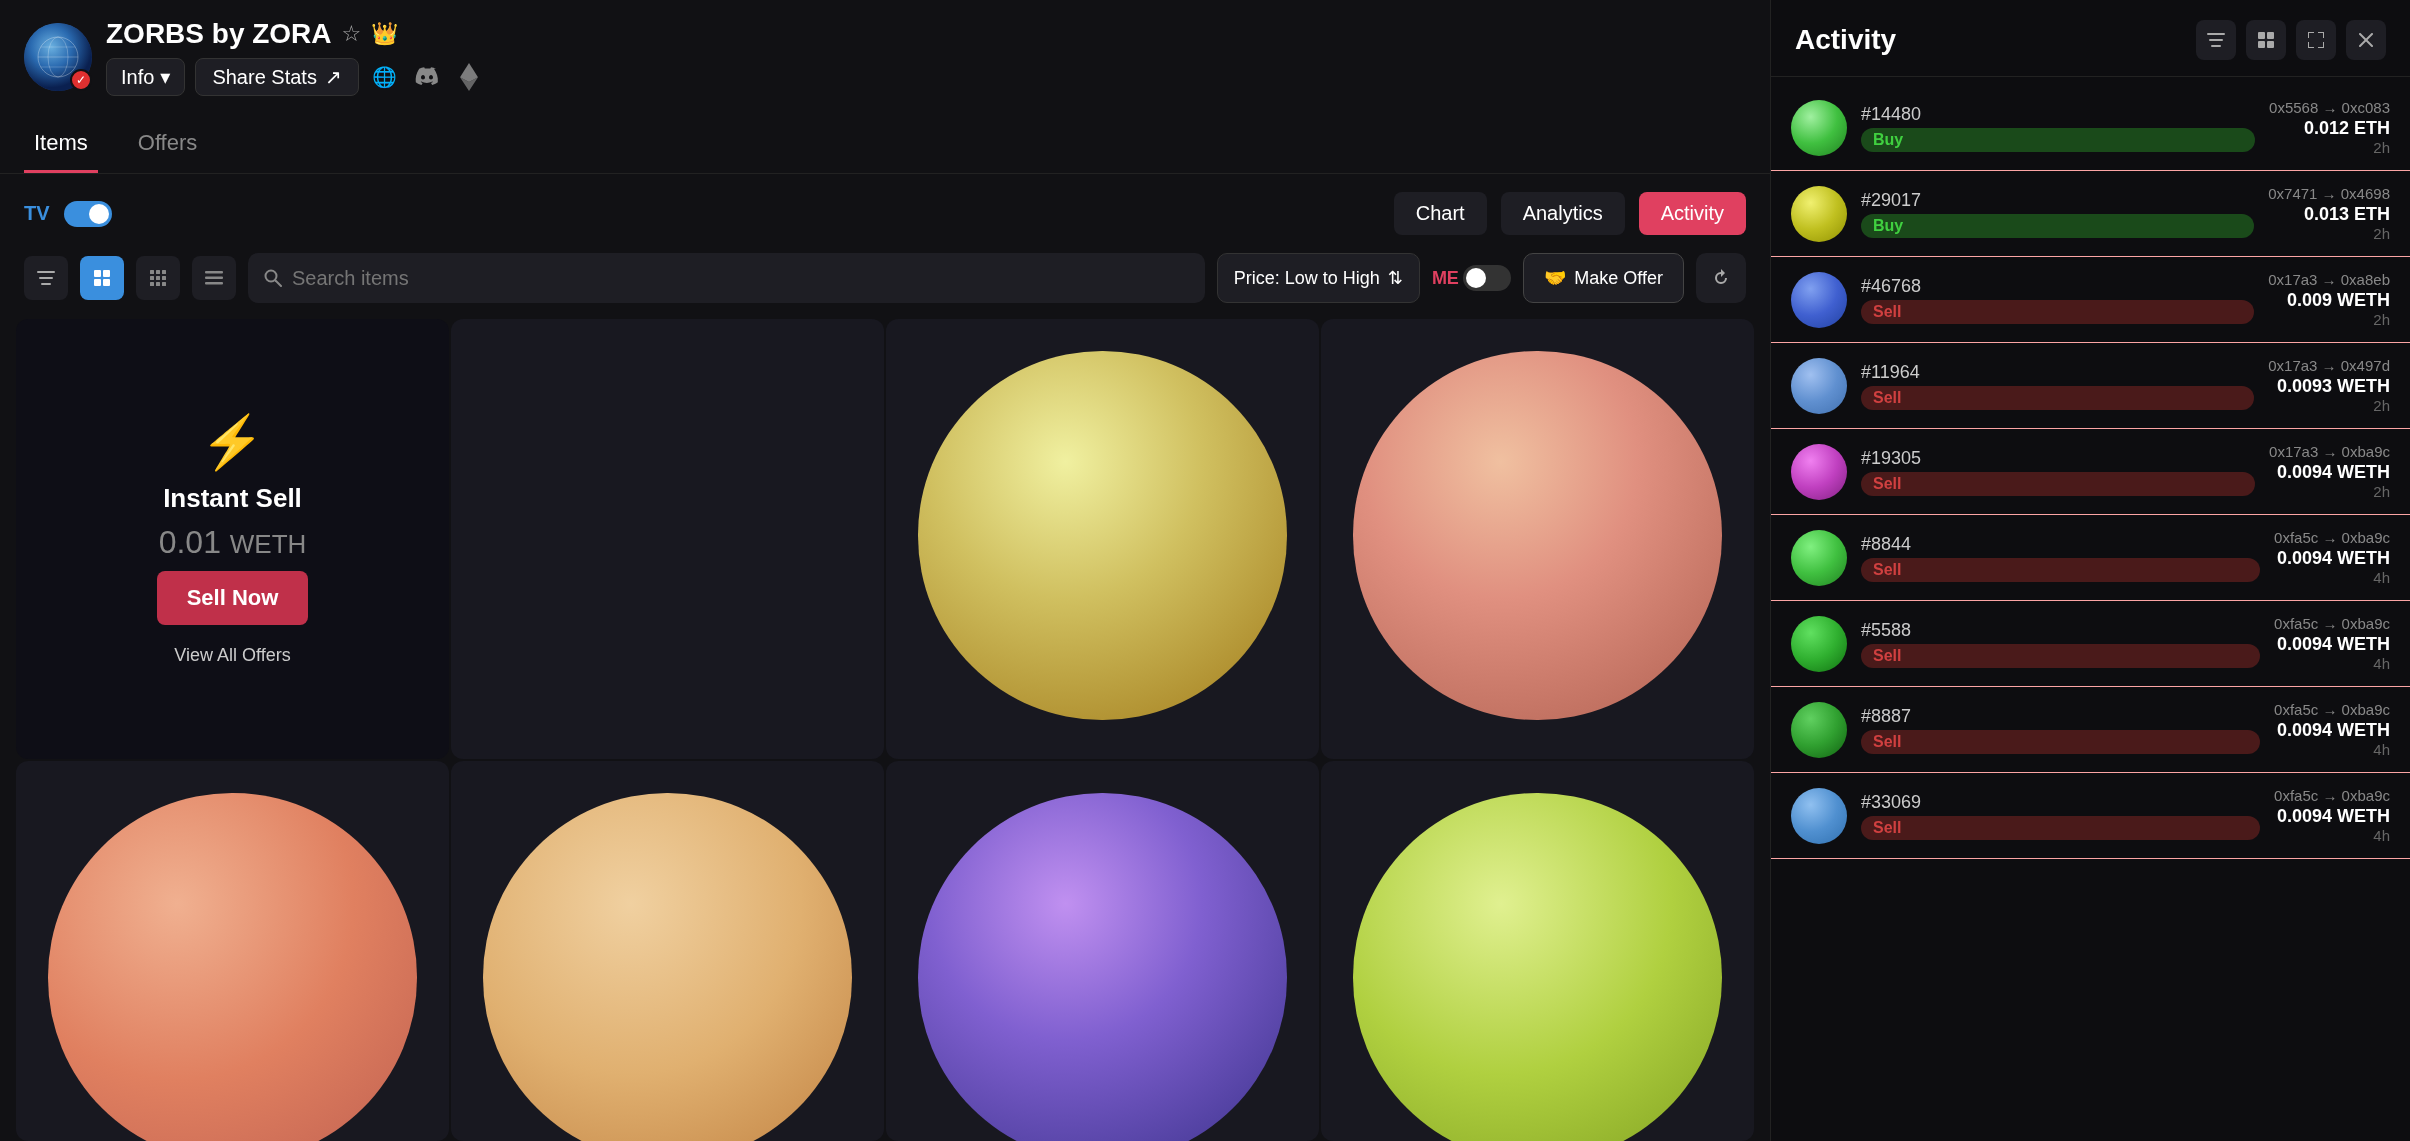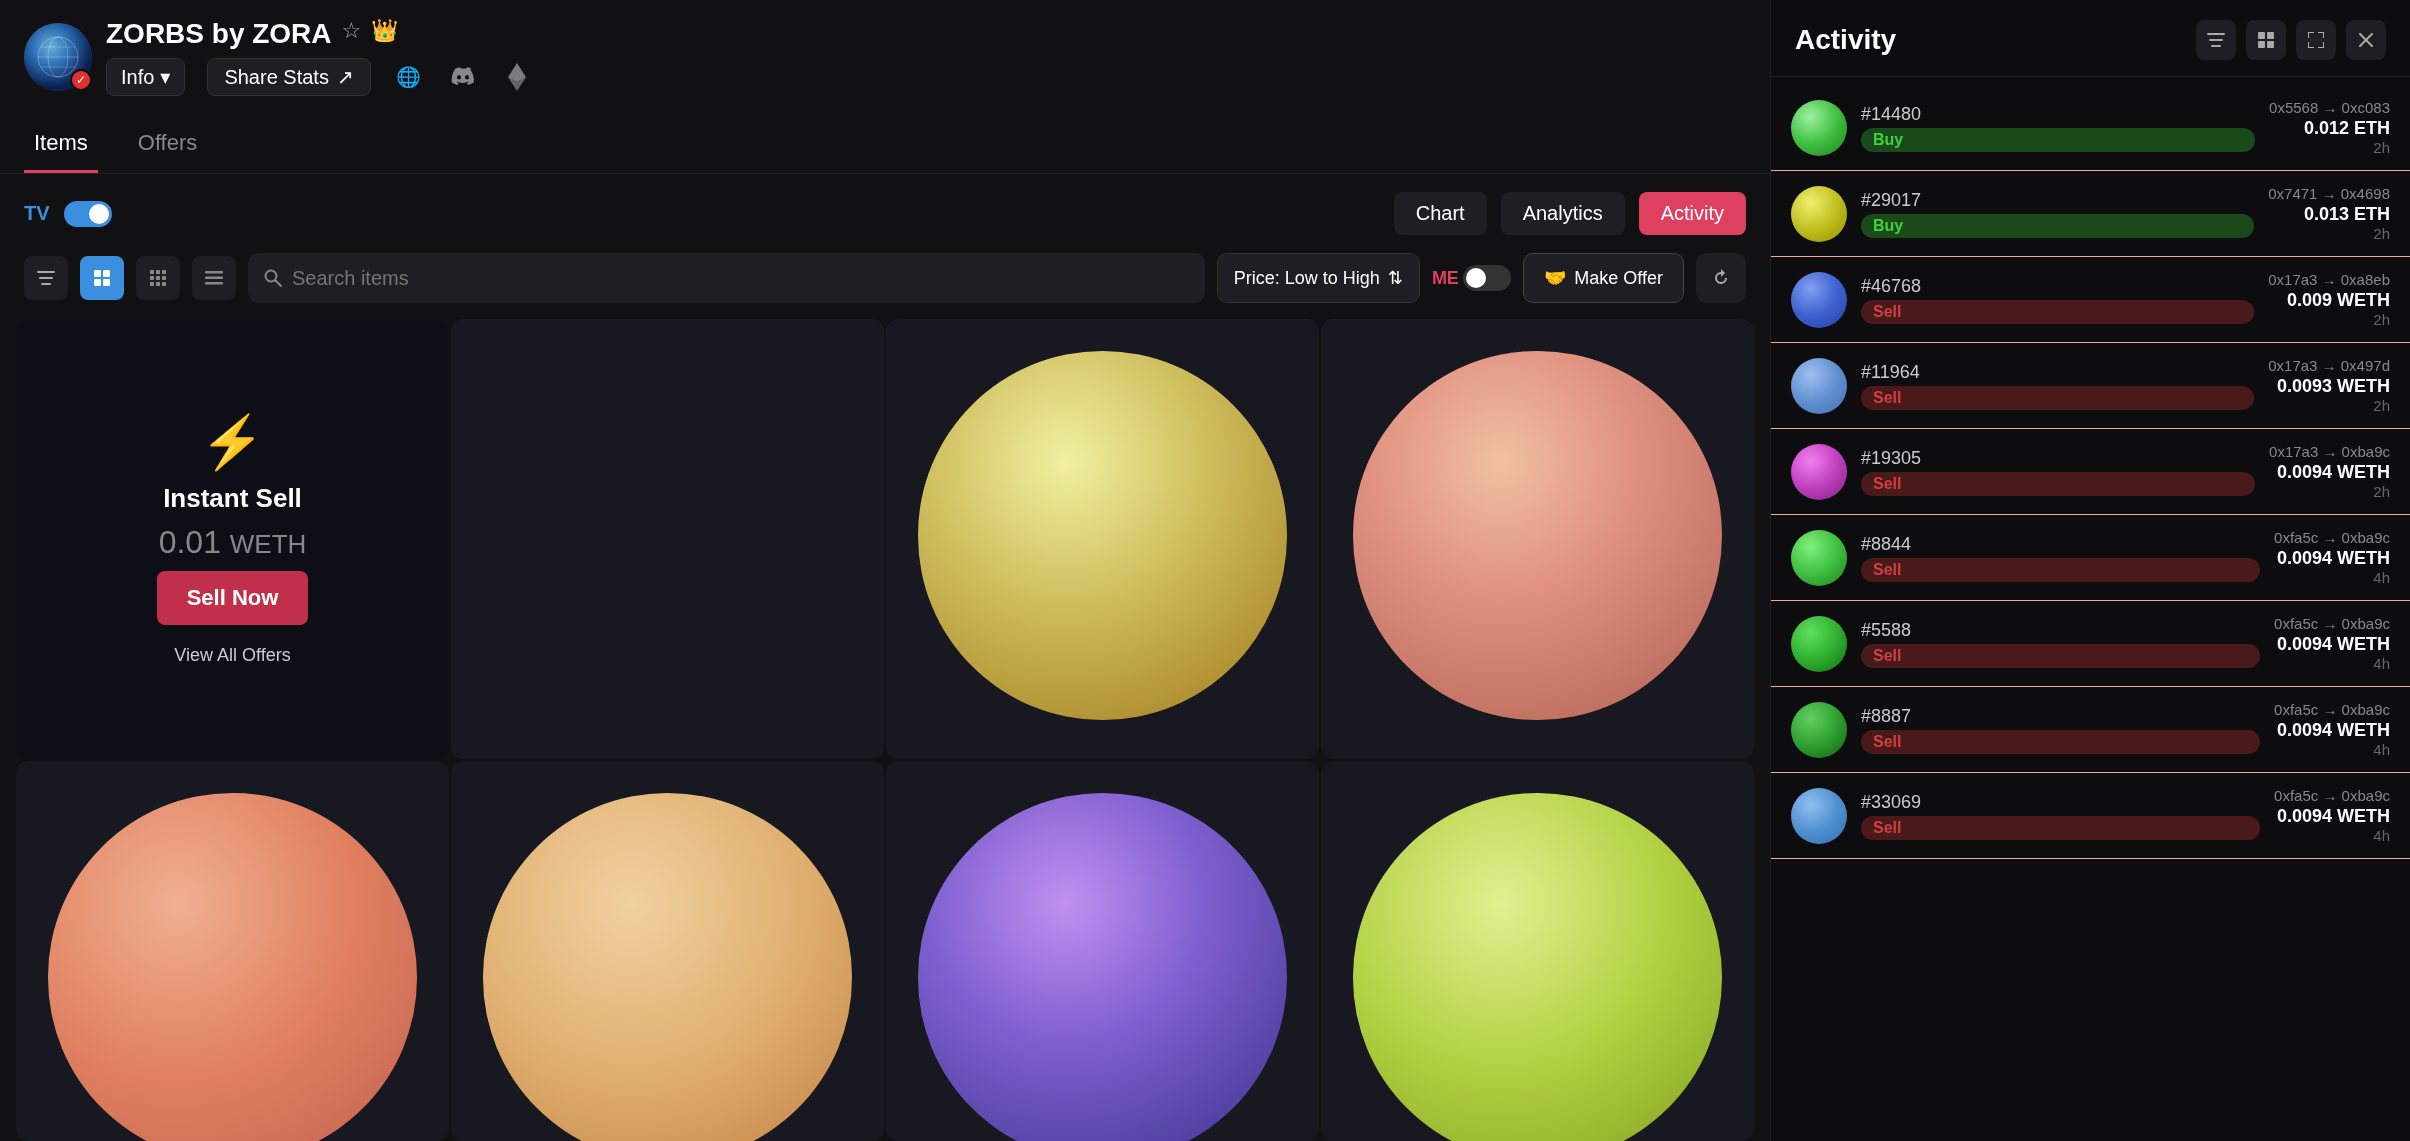--- a/index.html
+++ b/index.html
@@ -65,34 +65,34 @@
       font-size: 12px;
       border: 2px solid #111114;
     }
     .header-title-area {
       display: flex;
       flex-direction: column;
       gap: 8px;
     }
     .title-row {
       display: flex;
-      align-items: flex-start;
+      align-items: center;
       gap: 10px;
     }
     .collection-title {
       font-size: 28px;
       font-weight: 700;
       color: #ffffff;
     }
     .star-icon { font-size: 22px; color: #aaaaaa; }
     .crown-icon { font-size: 22px; color: #f0c040; }
     .header-actions {
       display: flex;
       align-items: center;
-      gap: 22px;
+      gap: 10px;
     }
     .btn-info {
       background: #1e1e24;
       border: 1px solid #333;
       border-radius: 8px;
       padding: 6px 14px;
       color: #ffffff;
       font-size: 20px;
       cursor: pointer;
       display: flex;

